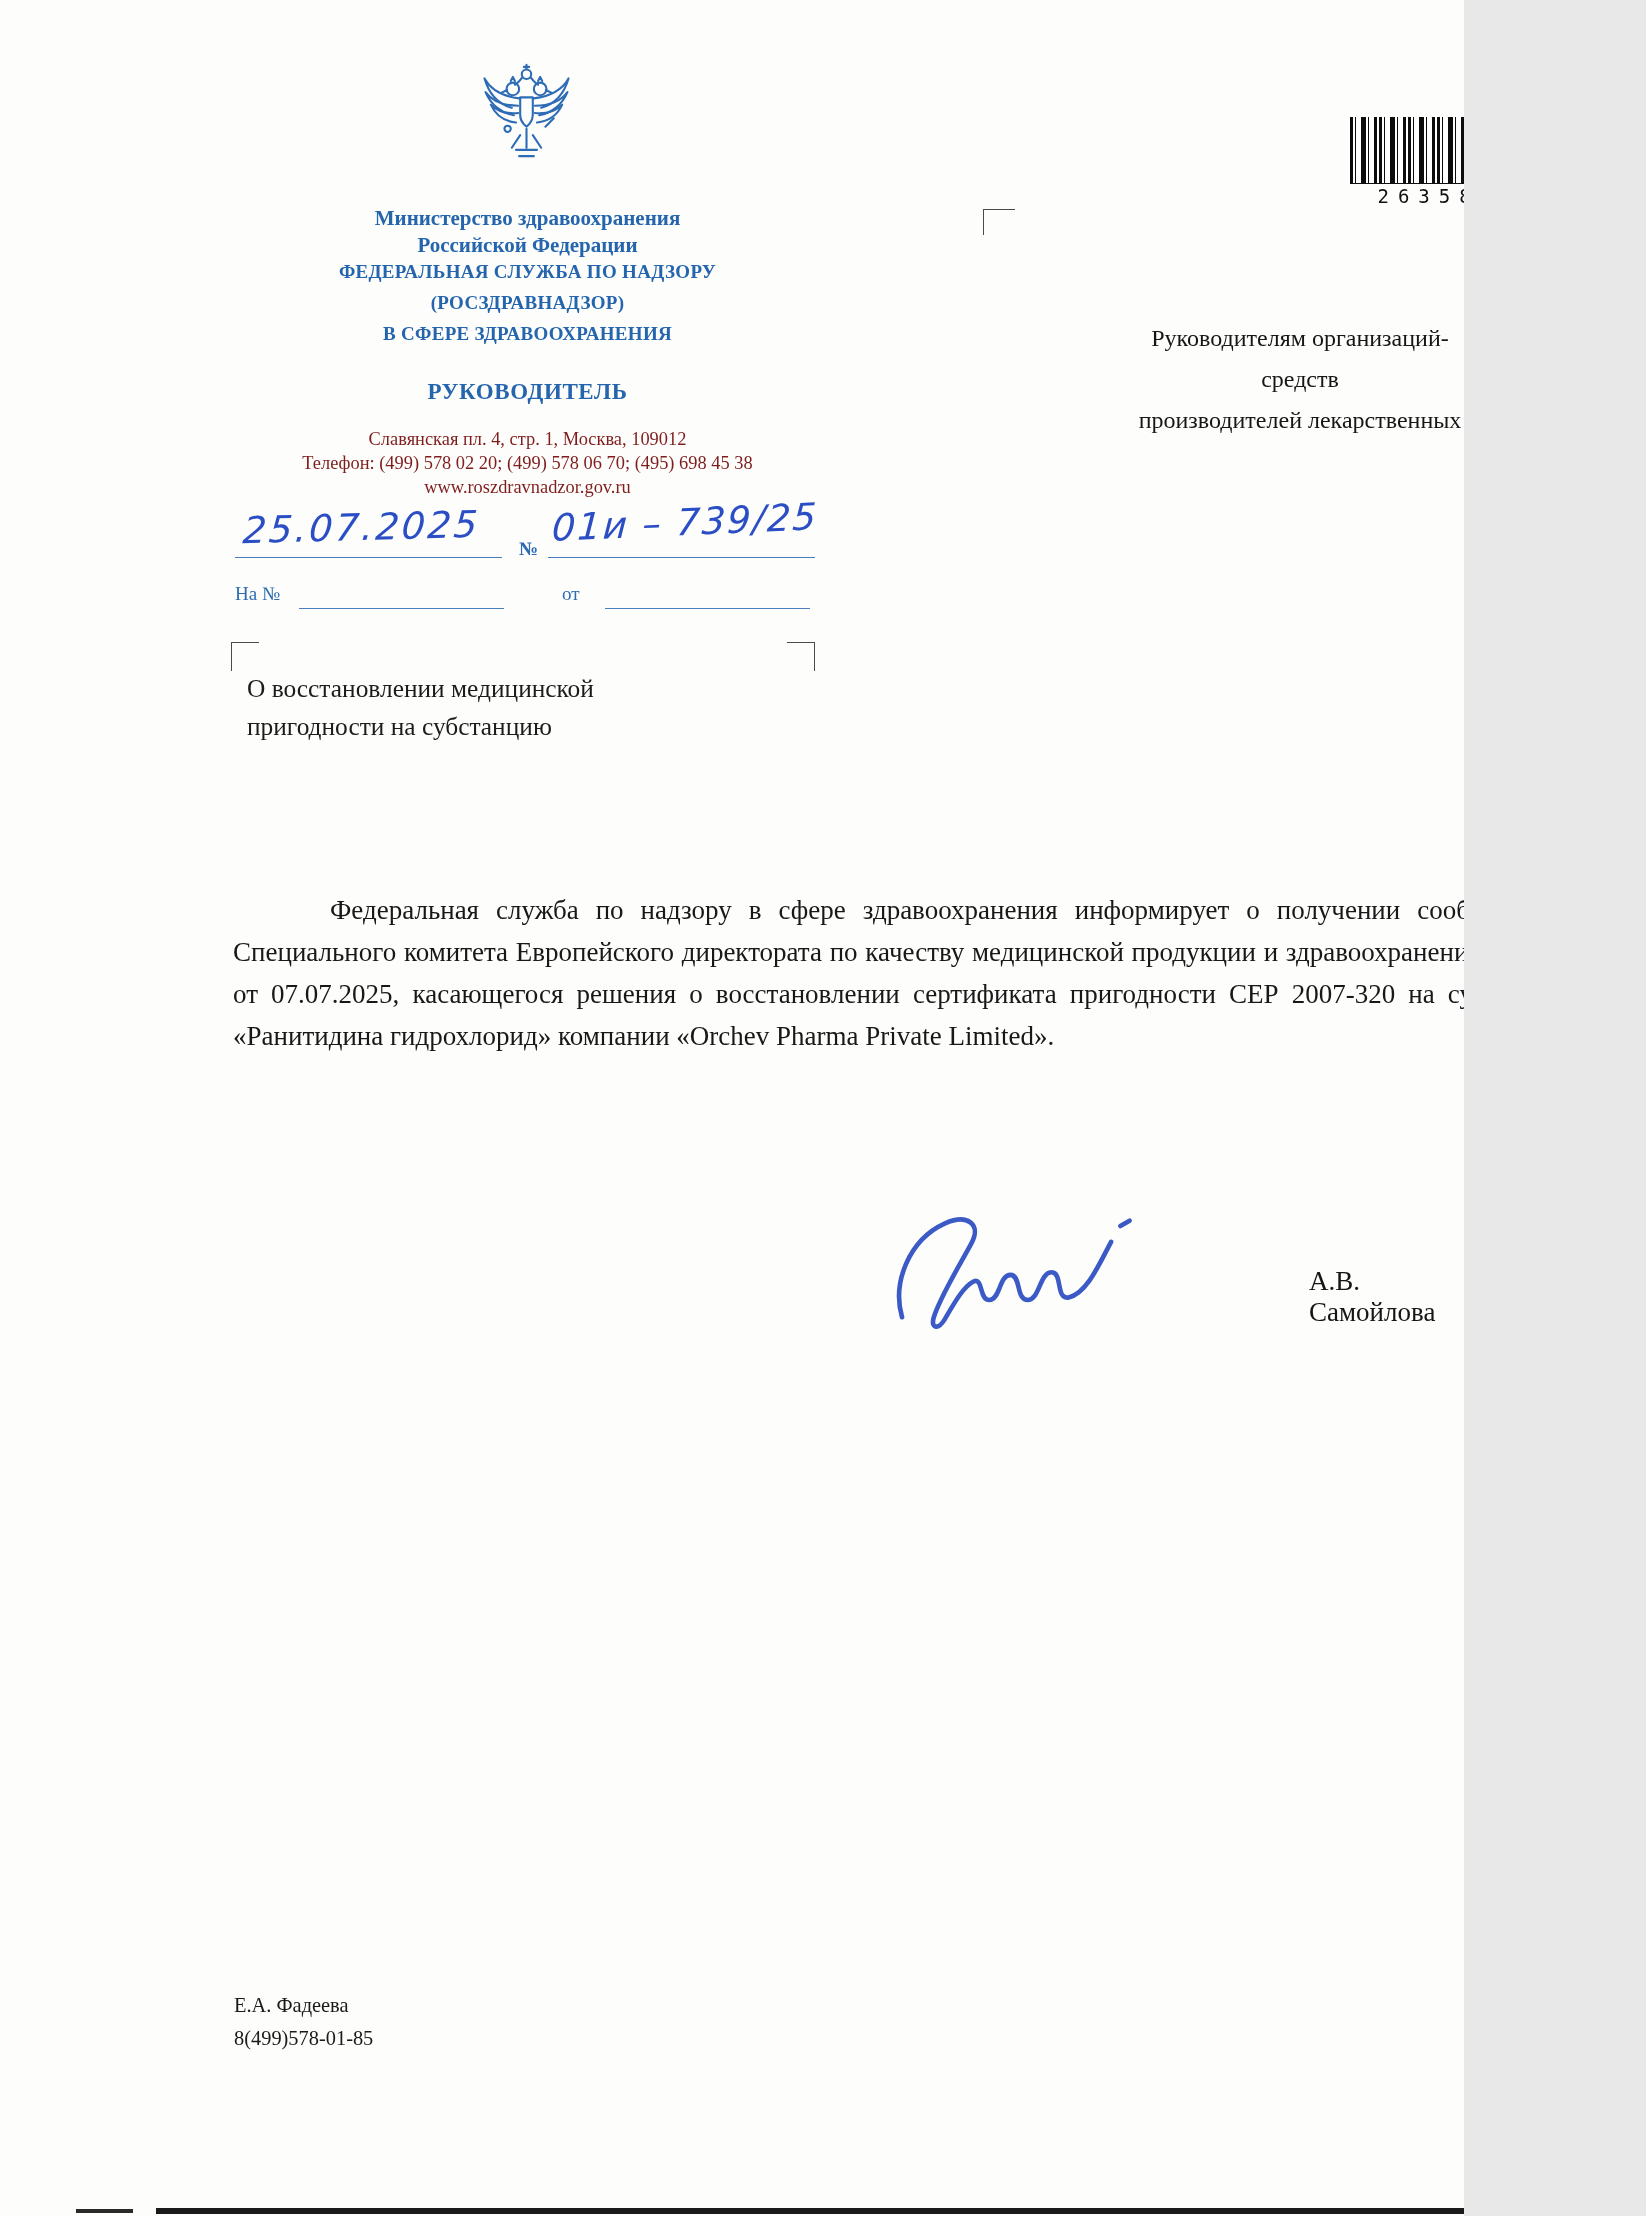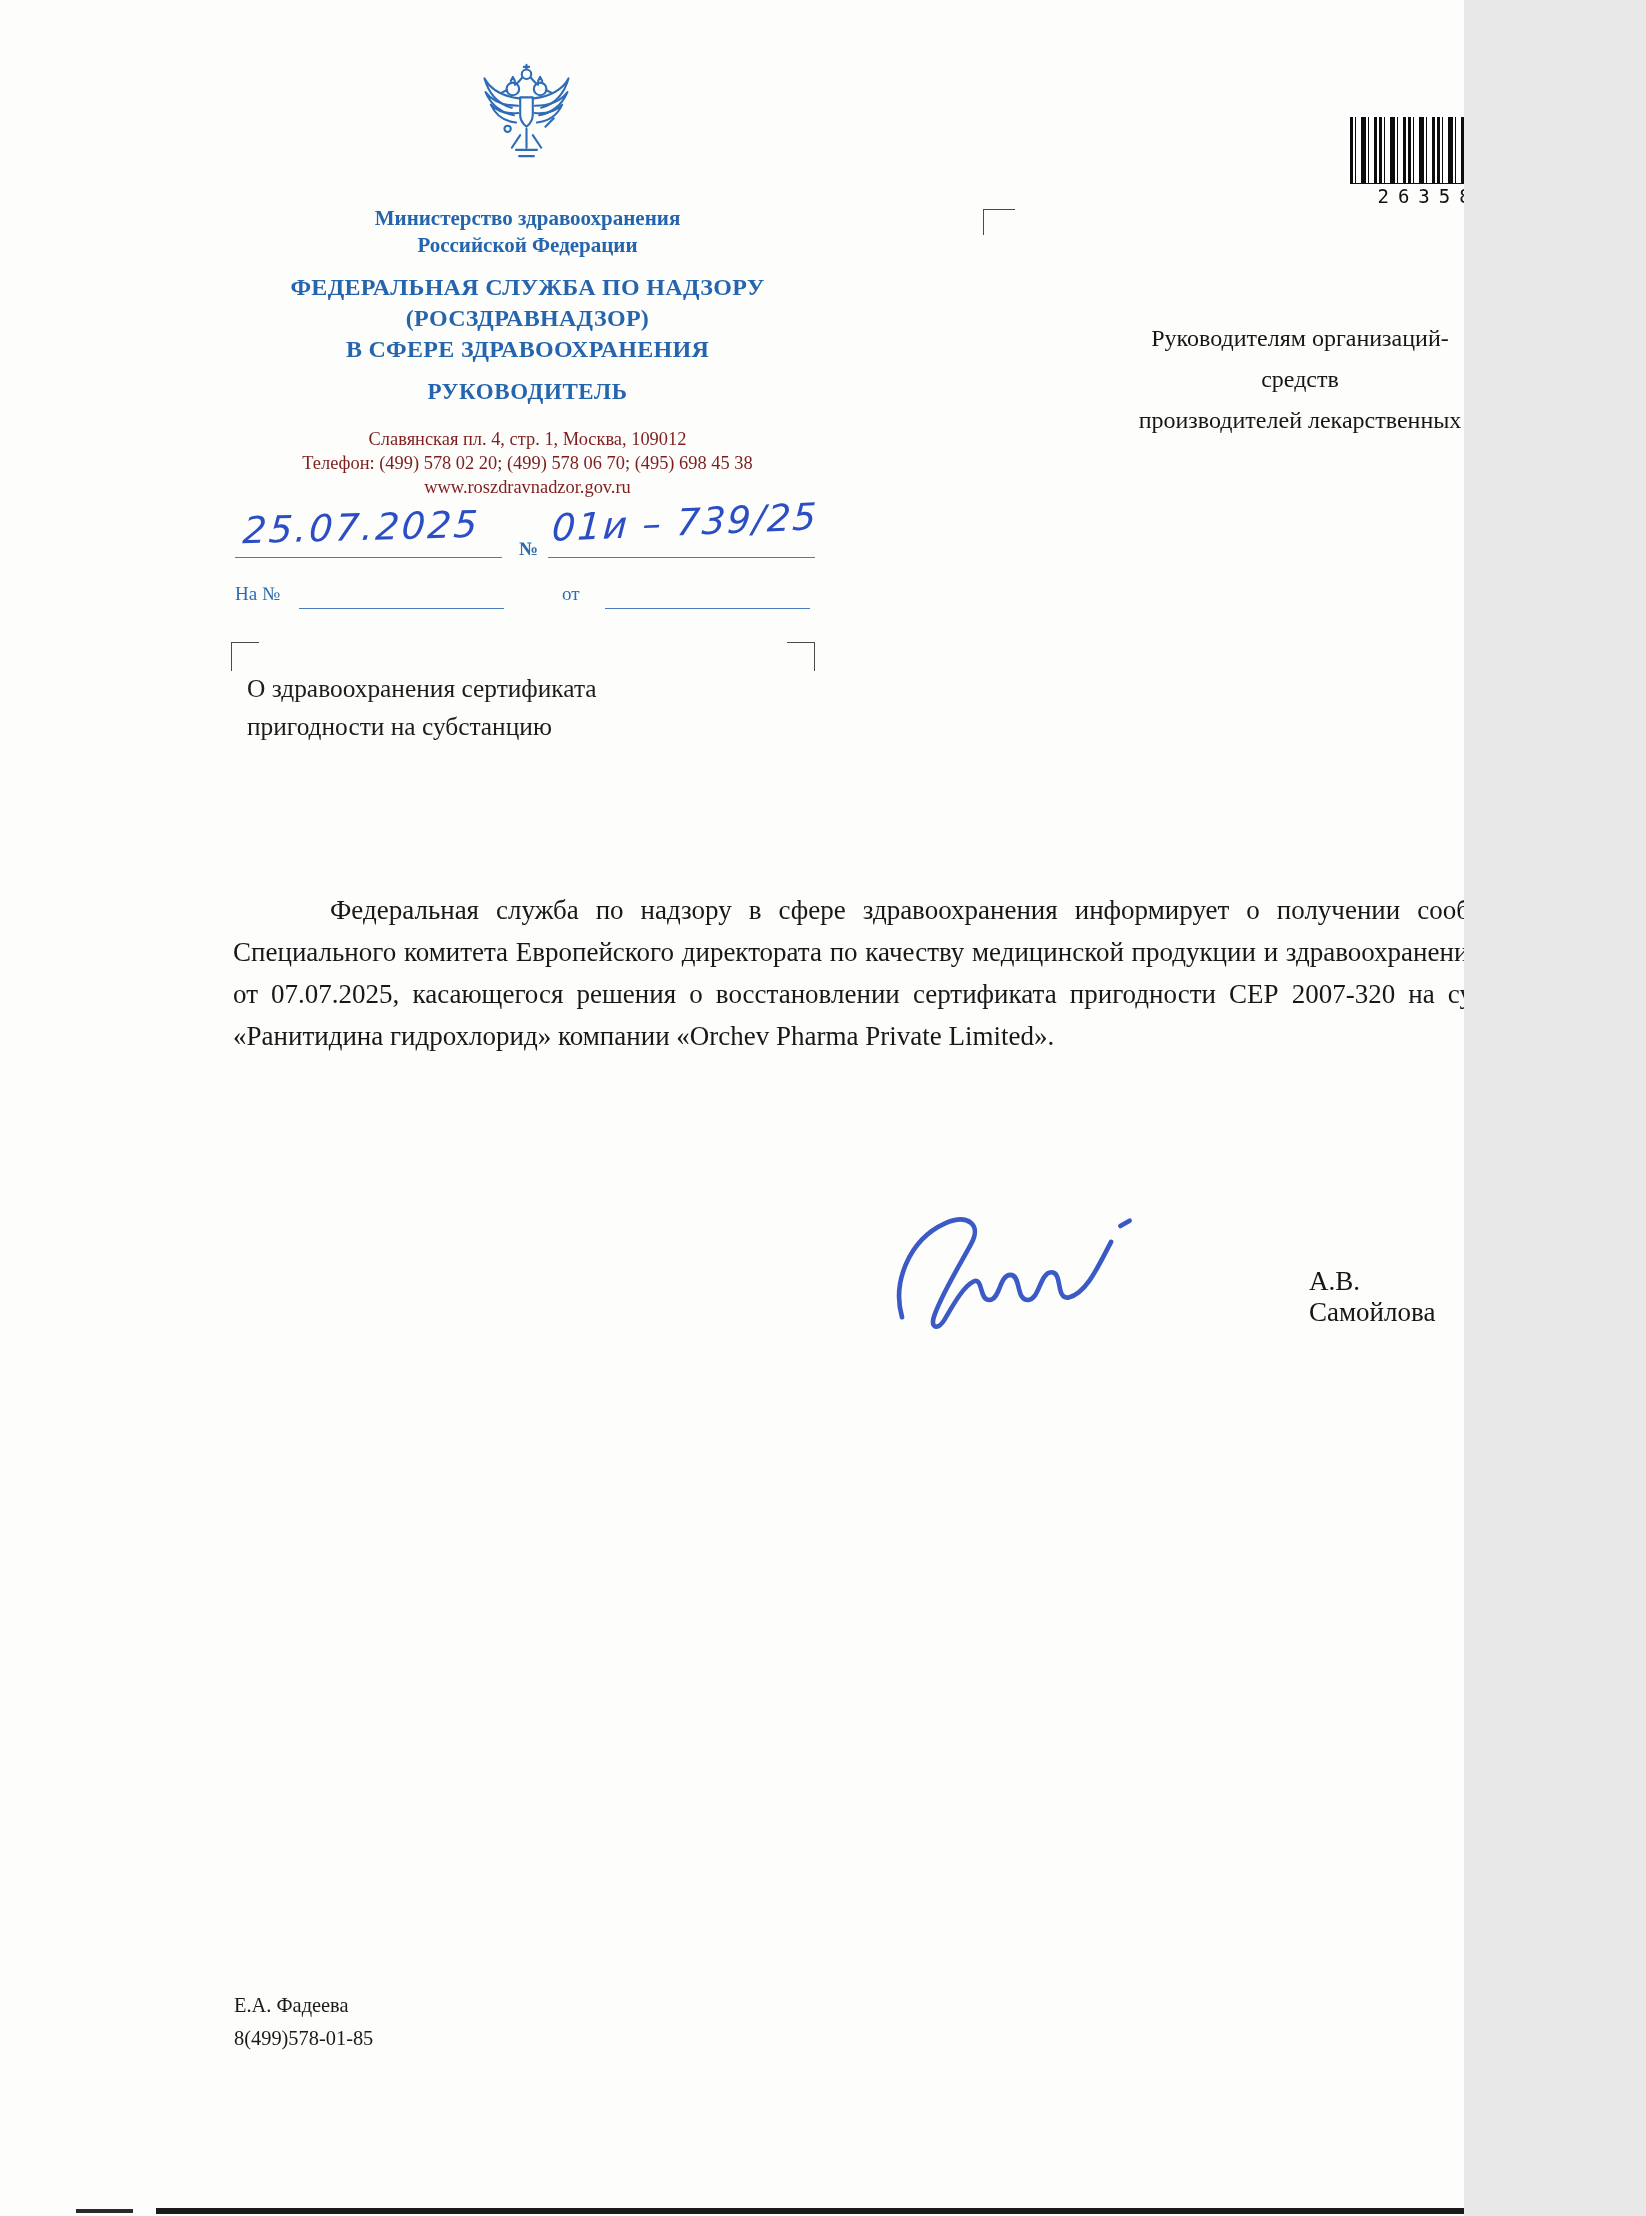--- a/index.html
+++ b/index.html
@@ -9,21 +9,21 @@
     background:#fdfdfc;
     overflow:hidden;
     font-family:"Liberation Serif","DejaVu Serif",serif;
     color:#1c1c1c;
   }
   .abs{position:absolute;}
   
   .lh-col{left:184px;width:687px;text-align:center;}
   .blue{color:#2465ad;}
   .ministry{top:205px;font-size:21px;font-weight:bold;line-height:27px;}
-  .service{top:272px;font-size:24px;font-weight:bold;line-height:31px;letter-spacing:0.3px;}
+  .service{top:256px;font-size:19px;font-weight:bold;line-height:31px;letter-spacing:0.3px;}
   .position{top:379px;font-size:23px;font-weight:bold;letter-spacing:0.6px;}
   .contact{top:427px;font-size:18.4px;line-height:24px;color:#7f1d1d;}
   .emblem{left:474px;top:57px;width:105px;height:130px;}
   
   .ink{color:#2b4ec5;font-family:"DejaVu Sans",sans-serif;font-style:italic;}
   .hw-date{left:243px;top:506px;font-size:37px;transform:rotate(-1.5deg) skewX(-6deg);letter-spacing:2.5px;}
   .hw-num{left:552px;top:501px;font-size:37px;transform:rotate(-2.5deg) skewX(-6deg);letter-spacing:1.9px;}
   .form-line{border-bottom:1.9px solid #4a7cc0;height:0;}
   .line-date{left:235px;top:557px;width:267px;}
   .num-sign{left:519px;top:538px;font-size:19px;color:#2d6cb2;font-weight:bold;}
@@ -130,21 +130,21 @@
   <div class="abs nano-label">На №</div>
   <div class="abs form-line line-nano"></div>
   <div class="abs ot-label">от</div>
   <div class="abs form-line line-ot"></div>
 
   <div class="abs corner corner-tl mark-subject-left"></div>
   <div class="abs corner corner-tr mark-subject-right"></div>
   <div class="abs corner-tl mark-addressee"></div>
 
   <div class="abs subject">
-    <div>О здравоохранения сертификата</div>
+    <div>О восстановлении медицинской</div>
     <div>пригодности на субстанцию</div>
   </div>
 
   <div class="abs barcode">
     <div class="barcode-bars"></div>
     <div class="barcode-number">2635847</div>
   </div>
 
   <div class="abs addressee">
     <div>Руководителям организаций-</div>

